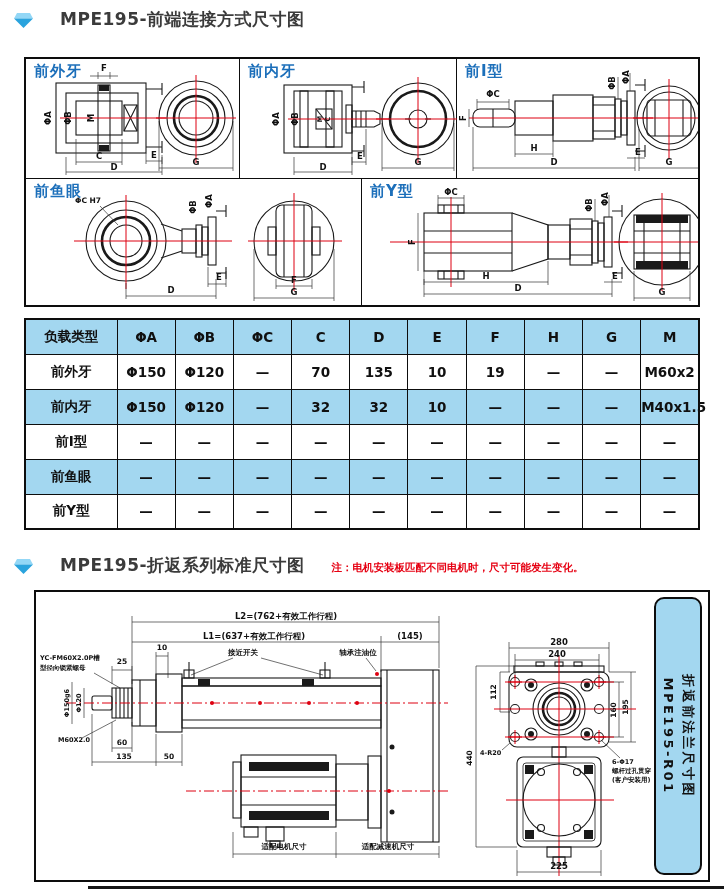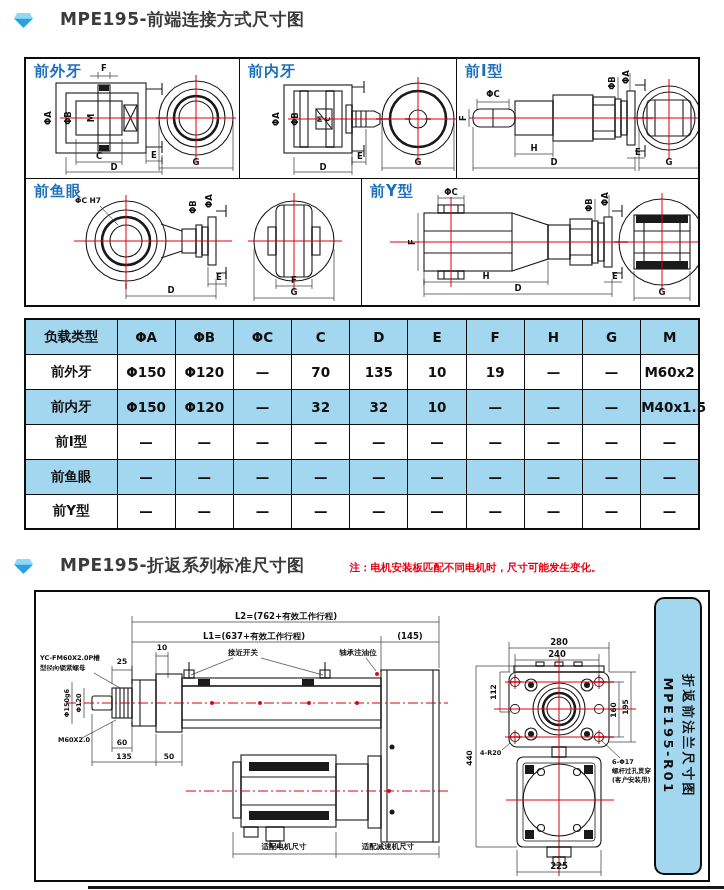--- a/index.html
+++ b/index.html
@@ -3,21 +3,21 @@
 <meta charset="utf-8">
 <style>
   *{margin:0;padding:0;box-sizing:border-box;}
   html,body{background:#fff;}
   body{width:724px;height:890px;position:relative;overflow:hidden;
        font-family:"DejaVu Sans","Liberation Sans",sans-serif;color:#222;}
   .section-title{position:absolute;display:flex;align-items:center;gap:27px;}
   #title1{left:14px;top:8px;}
   #title2{left:14px;top:554px;}
   .title-text{font-size:17px;font-weight:700;color:#3b3b3b;letter-spacing:.5px;}
-  .note{font-size:10.5px;font-weight:700;color:#e60012;margin-left:18px;padding-top:5px;}
+  .note{font-size:10.5px;font-weight:700;color:#e60012;margin-left:0;padding-top:5px;}
   .panel{position:absolute;border:2px solid #0d0d0d;background:#fff;}
   #panel1{left:24px;top:57px;width:676px;height:250px;}
   #panel2{left:24px;top:590px;width:676px;height:292px;margin-left:10px;}
   .cell{position:absolute;}
   .b-r{border-right:1.5px solid #0d0d0d;}
   .b-b{border-bottom:1.5px solid #0d0d0d;}
   .cell-label{position:absolute;left:8px;top:3px;font-size:15px;font-weight:700;color:#1c6fba;z-index:2;letter-spacing:1px;}
   .cell svg{position:absolute;left:0;top:0;}
   #dim-table{position:absolute;left:24px;top:318px;width:676px;border-collapse:collapse;
              table-layout:fixed;border:2px solid #0d0d0d;padding-left:36px;}

